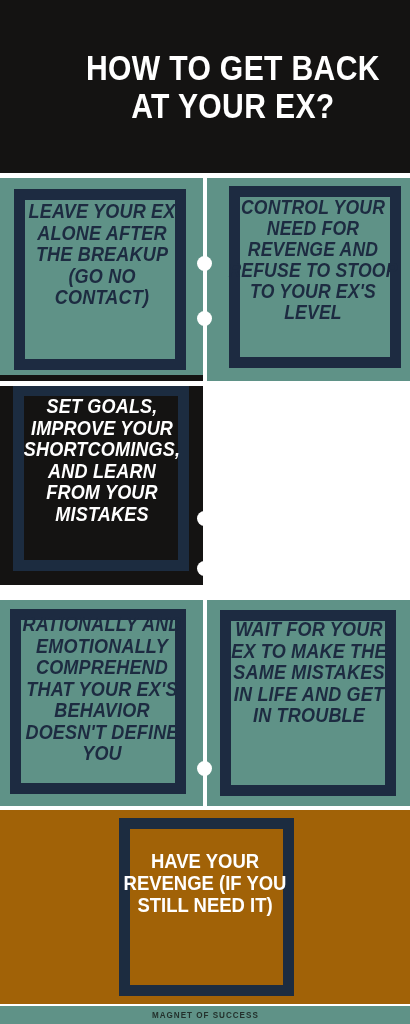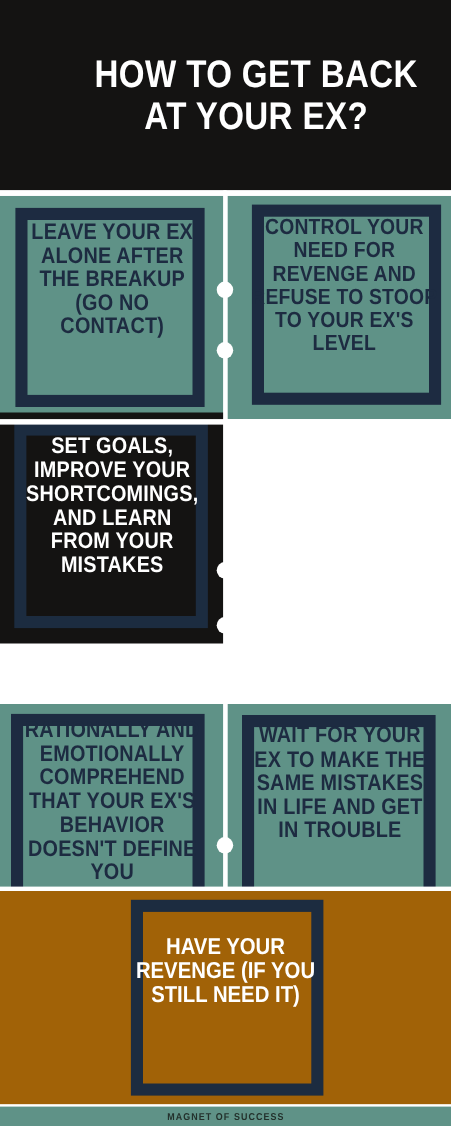--- a/index.html
+++ b/index.html
@@ -24,24 +24,24 @@
     font-weight:700;
     letter-spacing:0.4px;
     text-align:center;
     text-transform:uppercase;
     transform:scaleX(0.86);
     white-space:pre-line;
     padding:0 8px;
   }
 
   
-  .row{position:absolute;left:0;width:410px;display:flex;}
+  .row{position:absolute;left:0;width:410px;display:flex;font-style:italic;}
   .row-1{top:178px;height:203px;}
   .row-2{top:375px;height:210px;justify-content:space-between;}
-  .row-3{top:600px;height:206px;margin-top:40px;}
+  .row-3{top:600px;height:206px;}
 
   .cell{
     position:relative;
     width:203px;height:100%;
     overflow:hidden;
     box-sizing:border-box;
   }
   .cell.left{margin-right:4px;}
   .cell.teal{background:#5f9287;}
   .cell.dark{background:#141312;}

